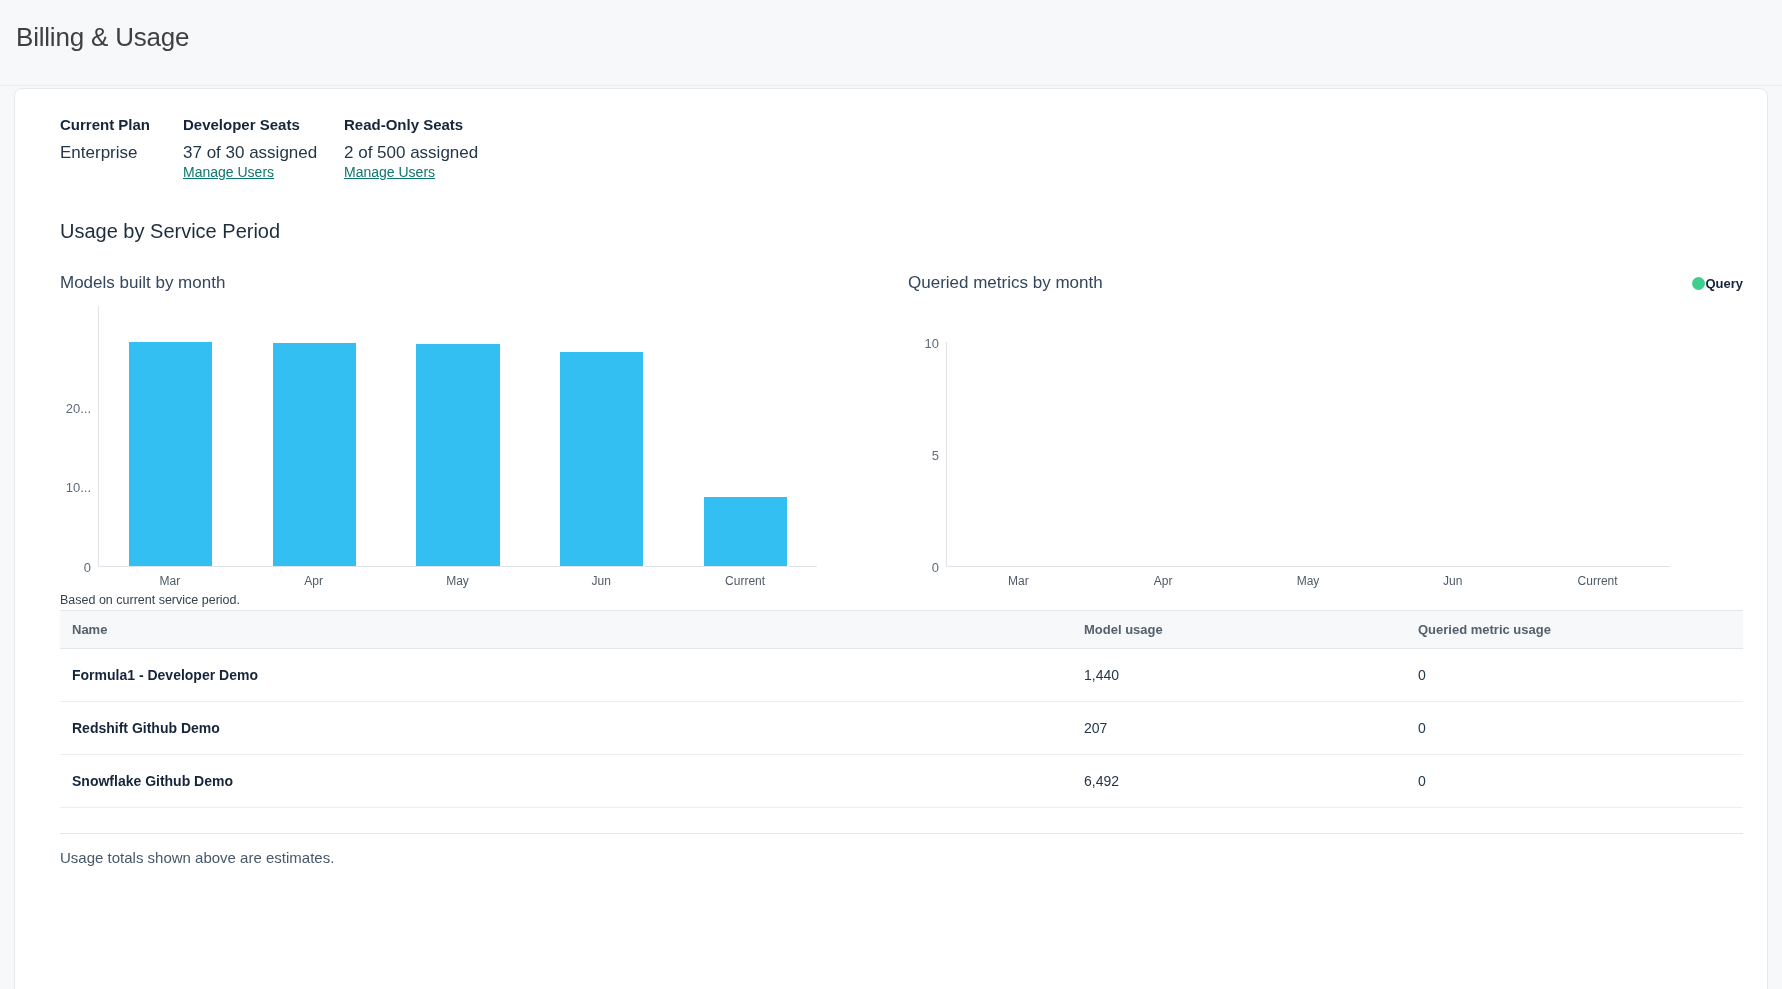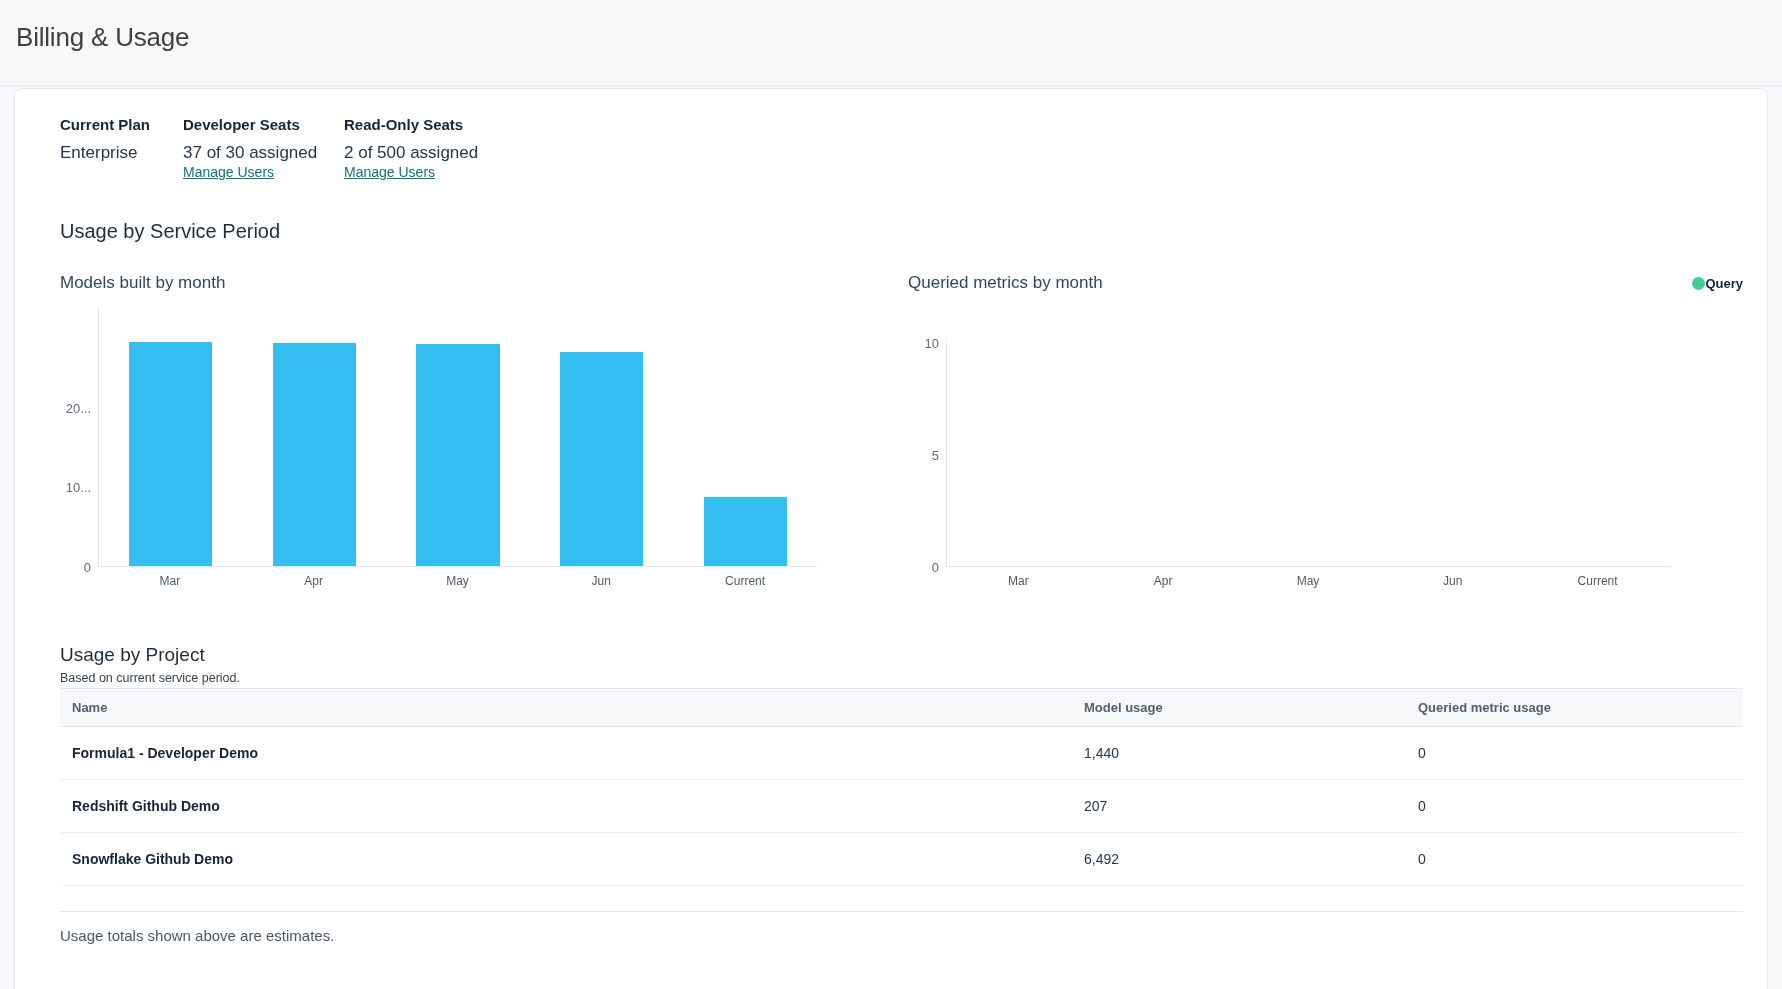--- a/index.html
+++ b/index.html
@@ -193,21 +193,20 @@
             <span class="x-label">Apr</span>
             <span class="x-label">May</span>
             <span class="x-label">Jun</span>
             <span class="x-label">Current</span>
           </div>
       </div>
     </div>
 
   </div>
 
-  <h2 class="project-title">Usage by Project</h2>
   <div class="project-subtitle">Based on current service period.</div>
 
   <table class="usage-table">
     <colgroup>
       <col style="width:1024px">
       <col style="width:334px">
       <col>
     </colgroup>
     <thead>
       <tr>

